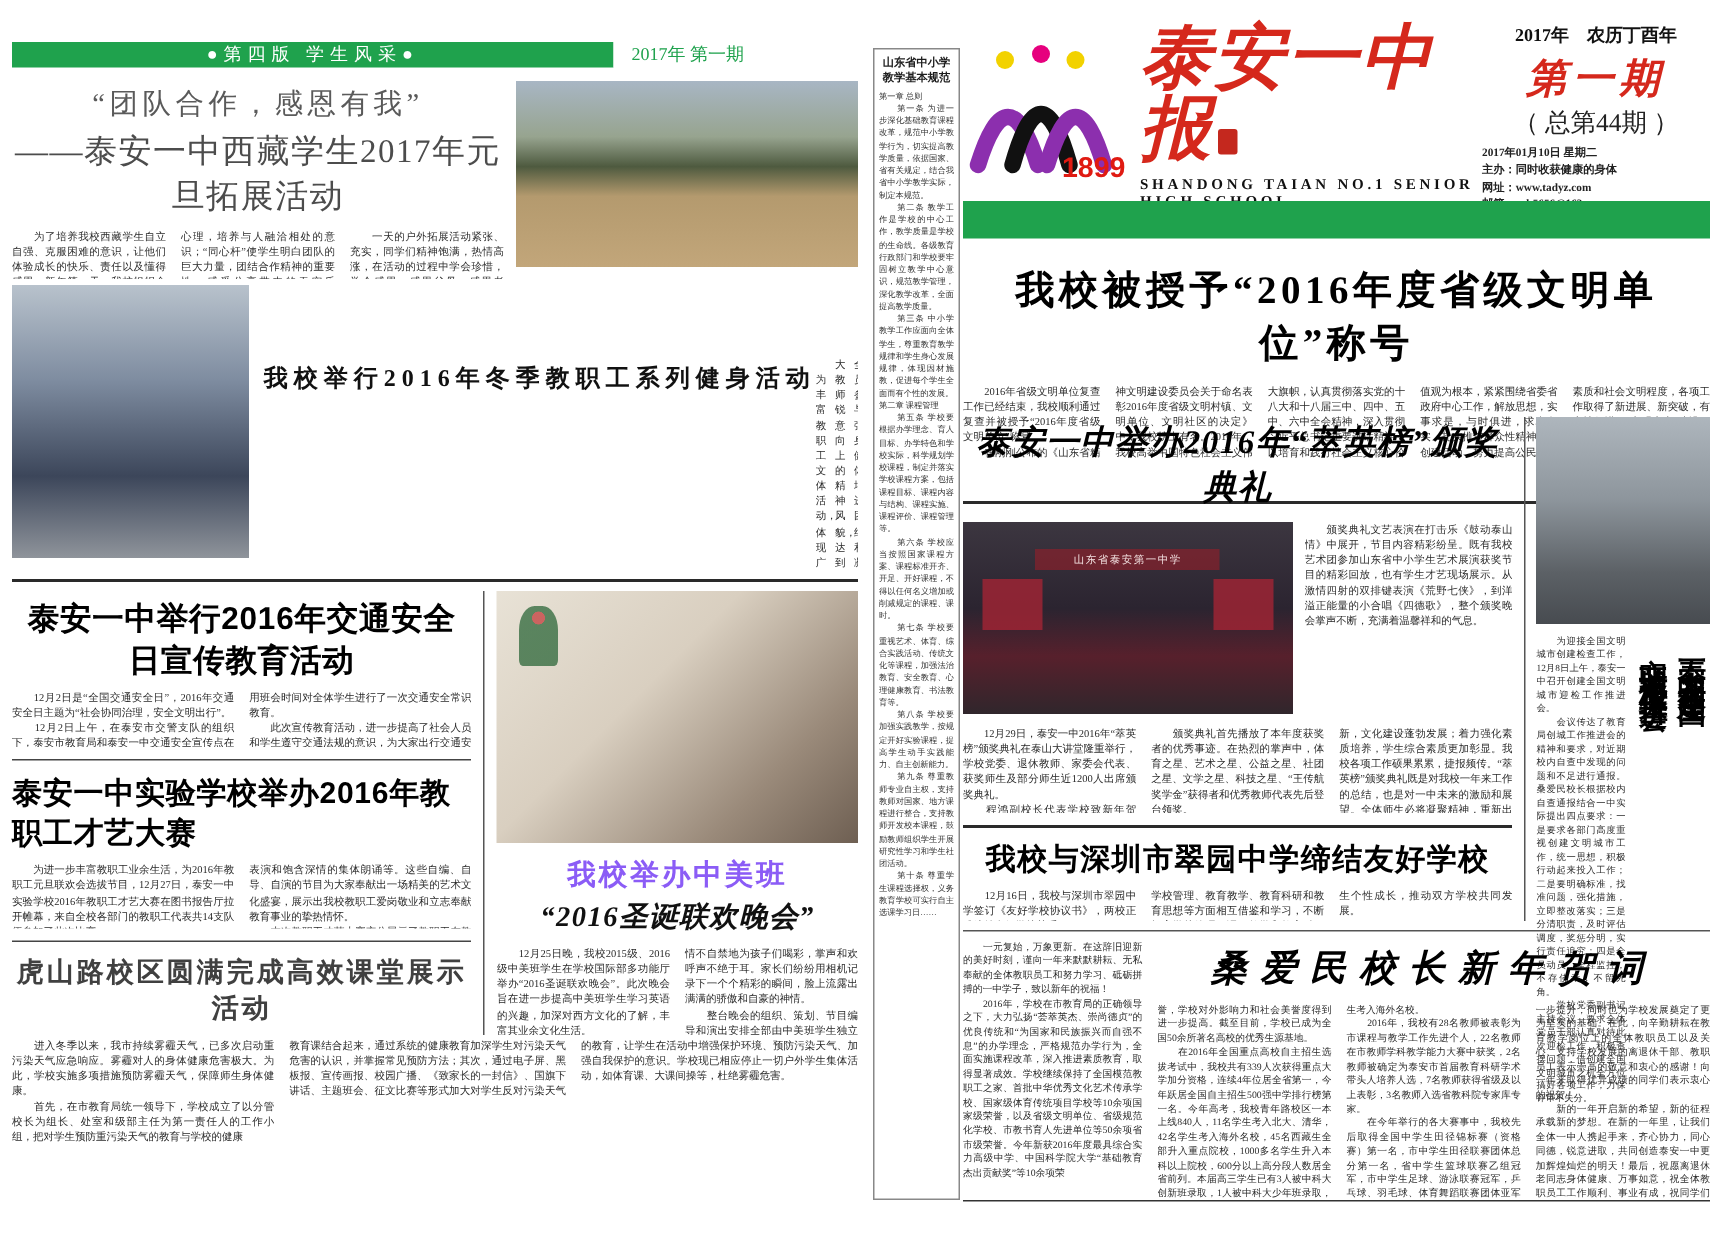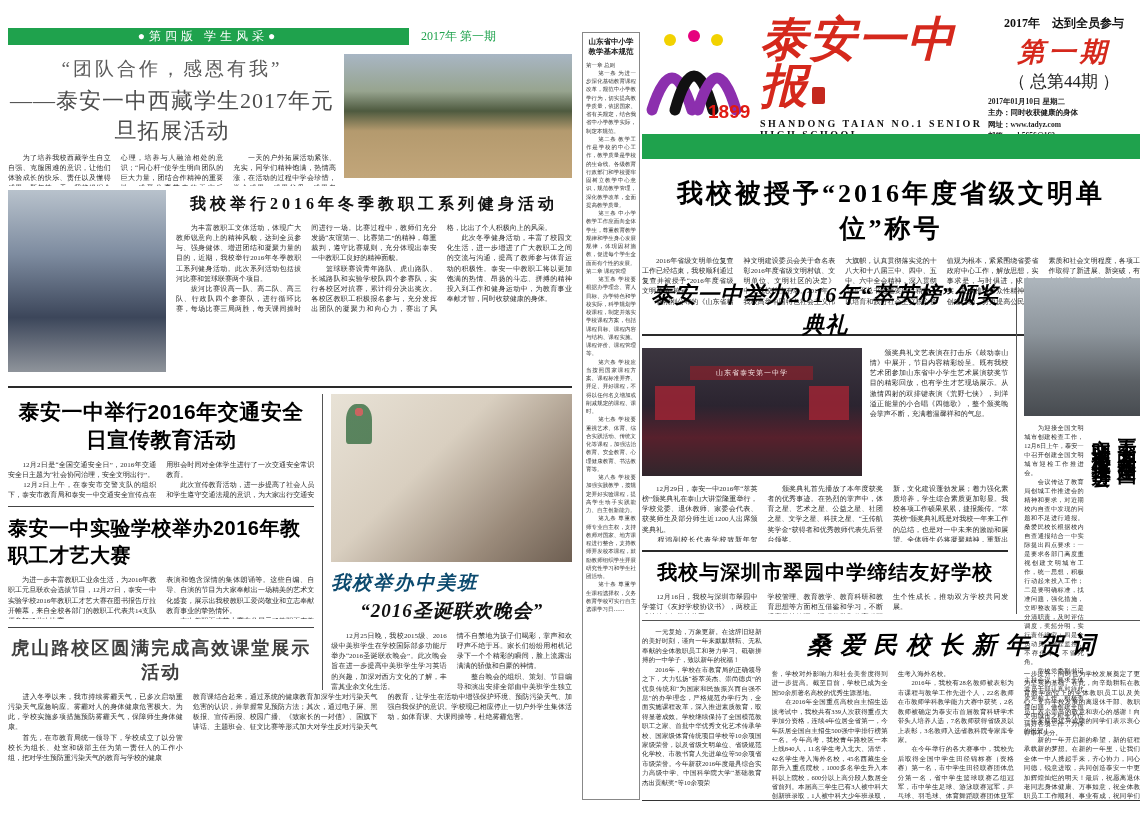--- a/index.html
+++ b/index.html
@@ -27,33 +27,33 @@
   .artA{top:34px;height:132px;display:flex;gap:8px;}
   .artA-text{width:59%;display:flex;flex-direction:column;}
   .hlA1{text-align:center;font-size:19px;color:#5a5a5a;letter-spacing:3px;margin-top:2px;}
   .hlA2{text-align:center;font-size:22px;color:#4c4c4c;letter-spacing:1px;margin:4px 0 7px;}
   .artA .body-txt{flex:1;}
   .photoA{width:41%;height:124px;background:
      linear-gradient(180deg,#a8b6c4 0%,#97a48f 30%,#4e5a3f 46%,#b49a6e 62%,#c2a67a 100%);}
   .artB{top:170px;height:190px;display:flex;gap:10px;}
   .photoB{width:28%;height:182px;background:
      linear-gradient(180deg,#b8c2cc 0%,#7e8ca0 35%,#3c465a 70%,#8f949b 100%);}
-  .artB-text{flex:1;display:flex;flex-direction:column;}
+  .artB-text{flex:1;display:flex;flex-direction:row;margin-top:48px;}
   .hlB{text-align:center;font-size:16px;letter-spacing:4px;margin:4px 0 8px;color:#111;}
   .rule1{top:366px;border-top:2px solid #2a2a2a;height:0;}
   .bottomrow{top:374px;height:296px;display:flex;}
   .bl{width:56%;padding-right:8px;display:flex;flex-direction:column;}
   .br{width:44%;border-left:1px solid #555;padding-left:8px;display:flex;flex-direction:column;}
   .hlC{font-size:21px;text-align:center;letter-spacing:0.5px;margin:4px 0 6px;color:#000;}
   .hlD{font-size:20px;letter-spacing:0.5px;margin:8px 0 6px;color:#000;border-top:1px solid #444;padding-top:8px;}
   .hlE{font-size:18px;text-align:center;letter-spacing:2px;margin:8px 0 6px;color:#404040;border-top:1px solid #444;padding-top:8px;}
   .photoC{height:168px;background:
      linear-gradient(135deg,#e8e2d6 0%,#d9cfc0 40%,#9a8a7a 75%,#6e5f52 100%);}
   .photoC .xmas{position:absolute;left:6%;top:6%;width:26px;height:40px;background:radial-gradient(circle at 50% 20%,#c03030 12%,#1f5e2e 13%);border-radius:40% 40% 10% 10%;opacity:.7;}
-  .hlX{ font-size:19px;font-style:italic;letter-spacing:2px;color:#0c4a6e;margin:8px 0 2px;}
+  .hlX{ text-align:center;font-size:19px;letter-spacing:2px;color:#8b5cf6;margin:8px 0 2px;}
   .hlX2{text-align:center;font-size:19px;font-style:italic;letter-spacing:1px;color:#111;margin:0 0 7px;}
   .smog{top:672px;height:98px;display:flex;gap:10px;}
   .smog-c1{width:31%;}
   .smog-rt{flex:1;display:flex;flex-direction:column;}
   .hlF{text-align:center;font-size:18px;letter-spacing:5px;font-style:italic;margin:2px 0 6px;color:#111;}
   .lfooter{top:812px;border-top:2px solid #222;padding-top:7px;display:flex;gap:26px;font-size:10px;font-weight:bold;color:#222;}
   
   .reg{left:0;top:12px;width:50px;height:758px;border:1px solid #888;padding:4px 3px;position:absolute;overflow:hidden;}
   .reg-title{font-size:7.5px;font-weight:bold;text-align:center;line-height:1.3;margin-bottom:4px;}
   .reg-body{font-size:5.5px;line-height:1.5;text-align:justify;white-space:pre-line;color:#333;}
@@ -214,21 +214,21 @@
             <text x="66" y="88" fill="#e01a12" font-size="19" font-weight="bold" font-family="Liberation Sans, sans-serif">1899</text>
           </svg>
         </div>
         <div class="mh-center">
           <div>
             <span class="mh-title">泰安一中报</span><span class="mh-seal"></span>
           </div>
           <div class="mh-en">SHANDONG TAIAN NO.1 SENIOR HIGH SCHOOL</div>
         </div>
         <div class="mh-info">
-          <div class="mh-year">2017年　达到全员参与</div>
+          <div class="mh-year">2017年　农历丁酉年</div>
           <div class="mh-issue">第一期</div>
           <div class="mh-total">（ 总第44期 ）</div>
           <div class="mh-line">2017年01月10日 星期二</div>
           <div class="mh-line">主办：同时收获健康的身体</div>
           <div class="mh-line">网址：www.tadyz.com</div>
           <div class="mh-line">邮箱：yzb5656@163.com</div>
         </div>
       </div>
 
       <div class="abs gbar2"></div>

